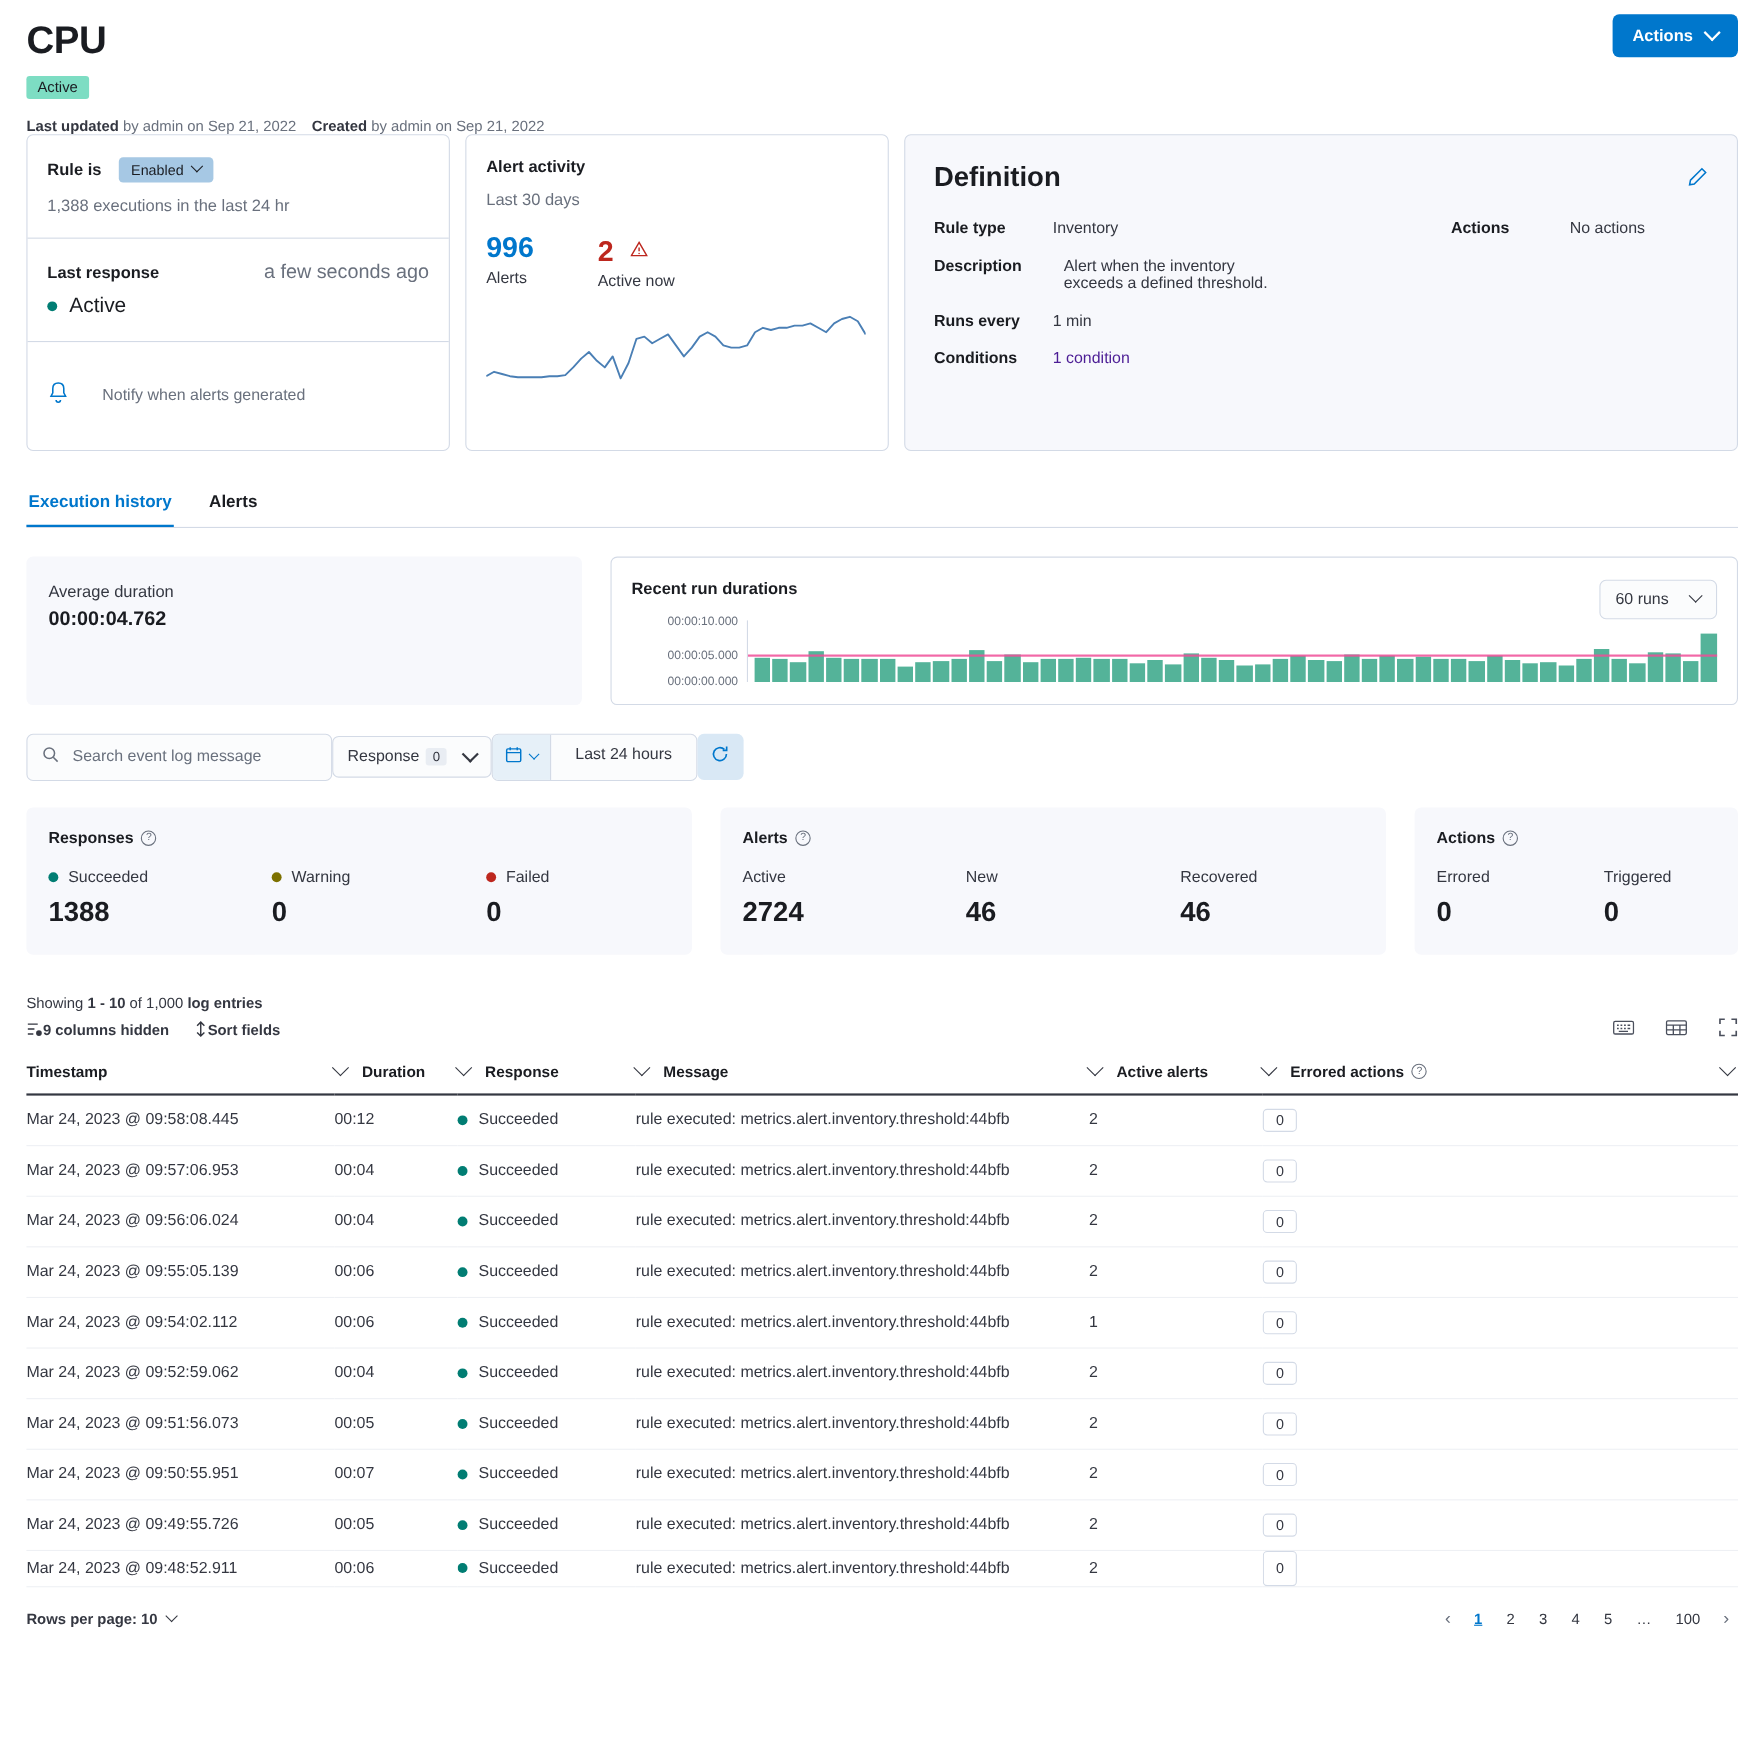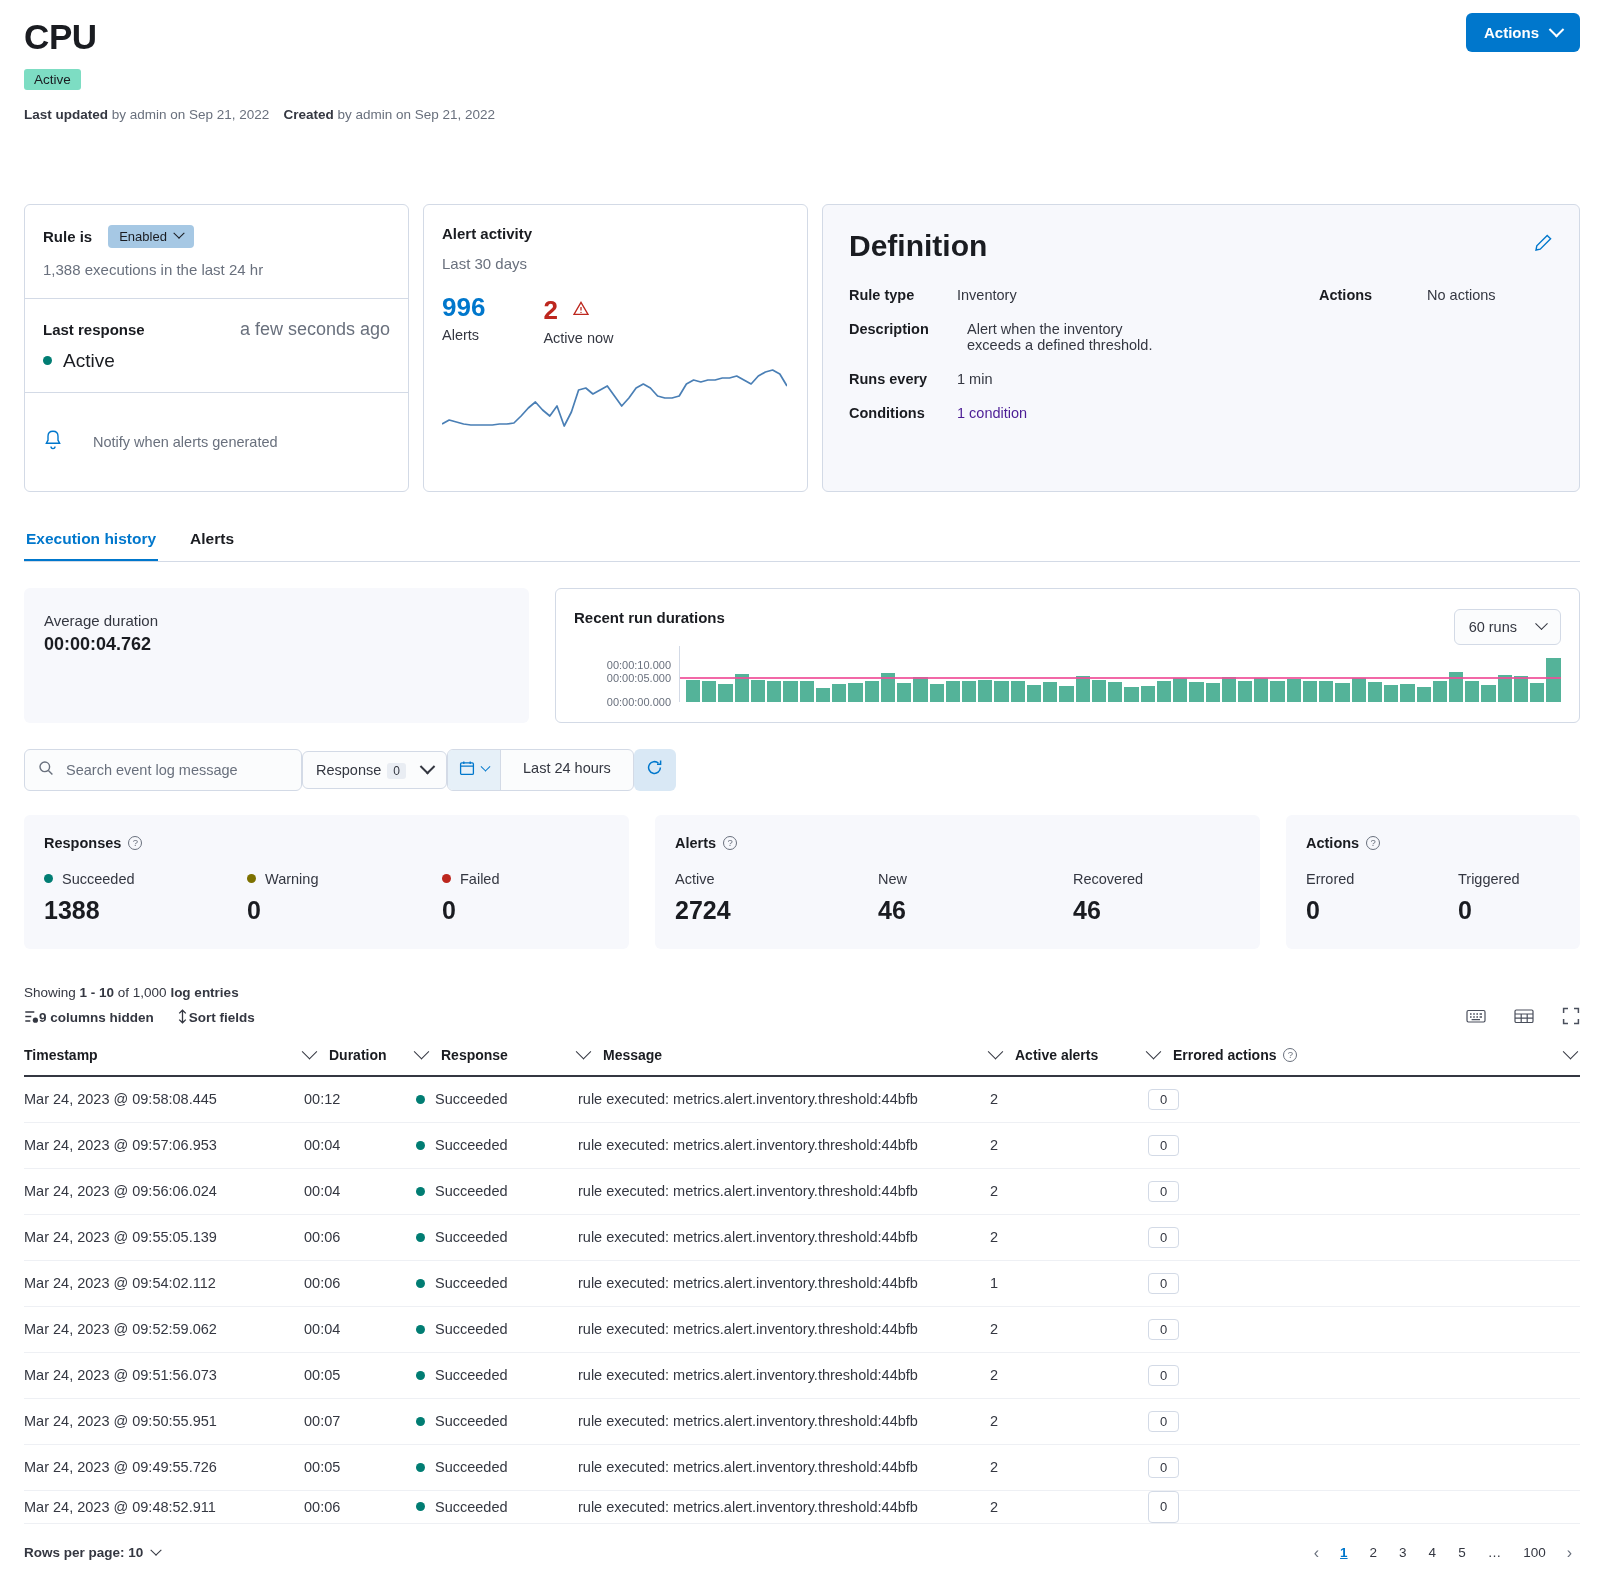--- a/index.html
+++ b/index.html
@@ -31,21 +31,21 @@
     background: #0077cc; color: #fff; border: none;
     font-family: inherit; font-size: 15px; font-weight: bold;
     padding: 11px 18px; border-radius: 6px; cursor: pointer;
     display: flex; align-items: center; gap: 12px;
   }
   .chev { display: inline-block; width: 11px; height: 11px;
     border-right: 2px solid currentColor; border-bottom: 2px solid currentColor;
     transform: rotate(45deg) translate(-2px,-2px); }
 
   
-  .top-row { display: flex; gap: 14px; margin-top: 82px; align-items: stretch; }
+  .top-row { display: flex; gap: 14px; align-items: stretch; }
   .card {
     background: #fff; border: 1px solid #d3dae6; border-radius: 6px;
   }
   .card-rule { width: 385px; }
   .rule-sec { padding: 20px 18px; }
   .rule-sec + .rule-sec { border-top: 1px solid #d3dae6; }
   .rule-is-row { display: flex; align-items: center; gap: 16px; }
   .lbl-bold { font-size: 15px; font-weight: bold; color: #1a1c21; }
   .enabled-pill {
     background: #a6c8e4; color: #1a1c21; font-size: 13px;
@@ -73,21 +73,21 @@
   .num-blue { color: #0077cc; }
   .num-red { color: #bd271e; }
   .num-cap { font-size: 14.5px; color: #343741; margin-top: 7px; }
   .warn-tri { display: inline-block; margin-left: 8px; vertical-align: 3px; }
   .spark { margin-top: 16px; }
 
   .card-def {
     flex: 1; background: #f7f8fc; border: 1px solid #d3dae6;
     border-radius: 6px; padding: 24px 26px; position: relative;
   }
-  .def-title { font-size: 30px; font-weight: bold; color: #1a1c21; }
+  .def-title { font-size: 25px; font-weight: bold; color: #1a1c21; }
   .pencil { position: absolute; top: 28px; right: 26px; cursor: pointer; }
   .def-grid { display: flex; margin-top: 24px; }
   .def-col { display: flex; flex-direction: column; gap: 18px; }
   .def-col-a { width: 470px; }
   .def-row { display: flex; font-size: 14.5px; }
   .def-k { width: 108px; font-weight: bold; color: #1a1c21; flex: none; }
   .def-v { color: #343741; }
   .def-v.indent { padding-left: 10px; }
   .def-link { color: #4c1d95; cursor: pointer; }
 
@@ -343,21 +343,21 @@
   <div class="runs-card">
     <div class="runs-title">Recent run durations</div>
     <div class="runs-select">
       <span>60 runs</span>
       <span class="chev"></span>
     </div>
     <div class="chart-wrap">
       <div class="y-axis" id="y-axis">
           <div class="y-tick" style="top: 56px;">00:00:00.000</div>
           <div class="y-tick" style="top: 32.6667px;">00:00:05.000</div>
-          <div class="y-tick" style="top: 19px;">00:00:10.000</div>
+          <div class="y-tick" style="top: 1px;">00:00:10.000</div>
         </div>
       <div class="plot">
         <div class="bars" id="bars">
             <div class="bar" style="height: 21.9333px; background: rgb(84, 179, 153);"></div>
             <div class="bar" style="height: 20.5333px; background: rgb(84, 179, 153);"></div>
             <div class="bar" style="height: 17.2667px; background: rgb(84, 179, 153);"></div>
             <div class="bar" style="height: 27.5333px; background: rgb(84, 179, 153);"></div>
             <div class="bar" style="height: 21.4667px; background: rgb(84, 179, 153);"></div>
             <div class="bar" style="height: 20.5333px; background: rgb(84, 179, 153);"></div>
             <div class="bar" style="height: 21px; background: rgb(84, 179, 153);"></div>

